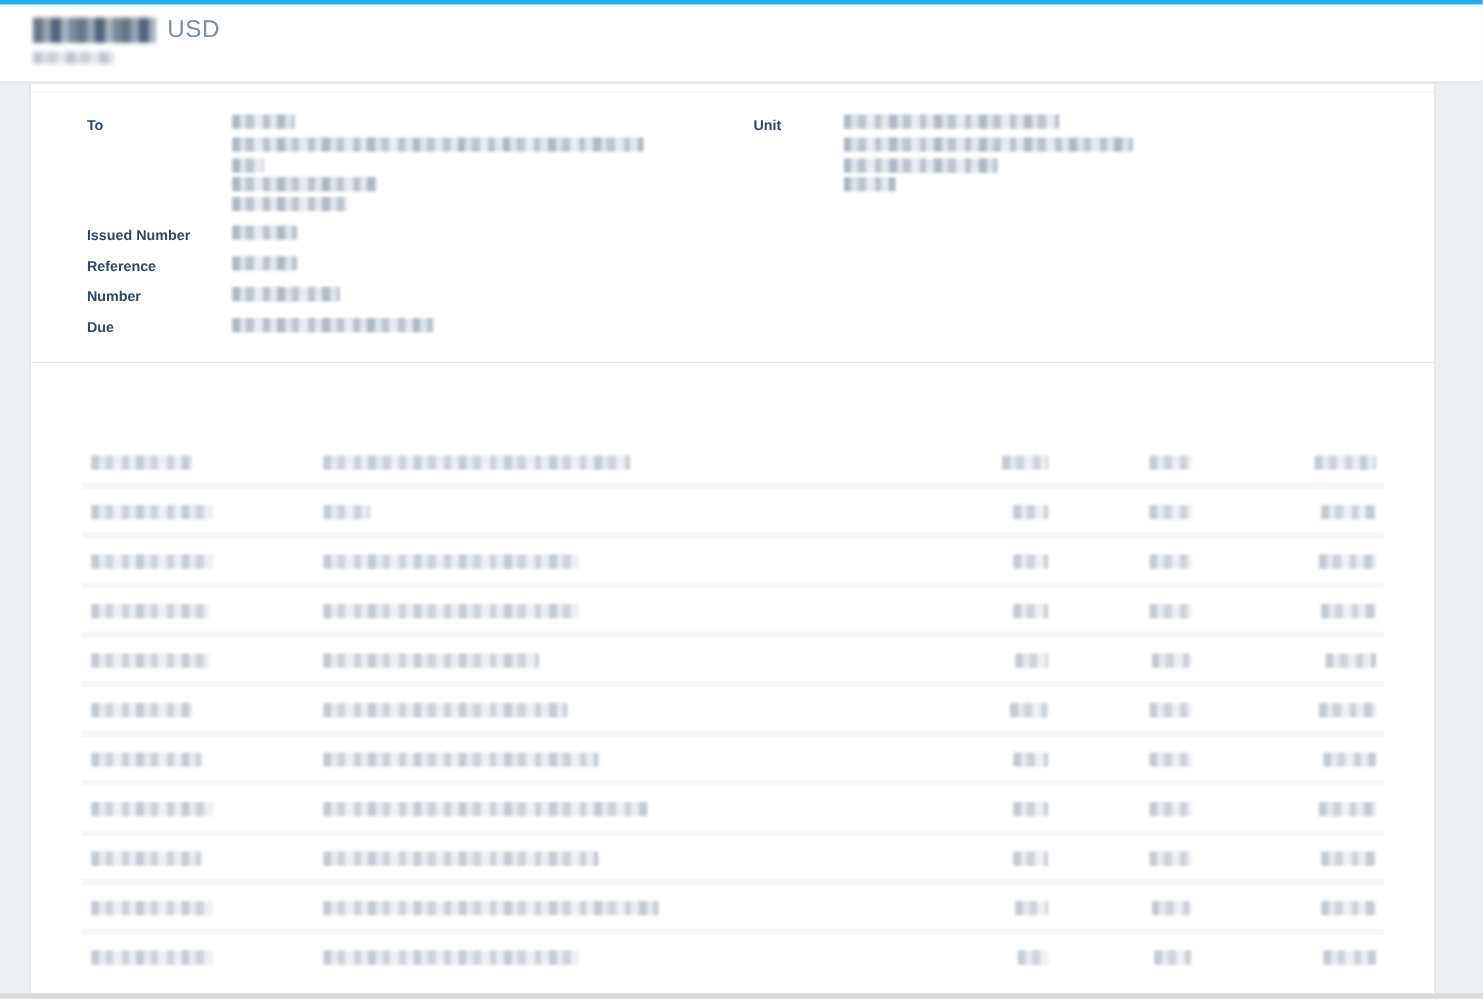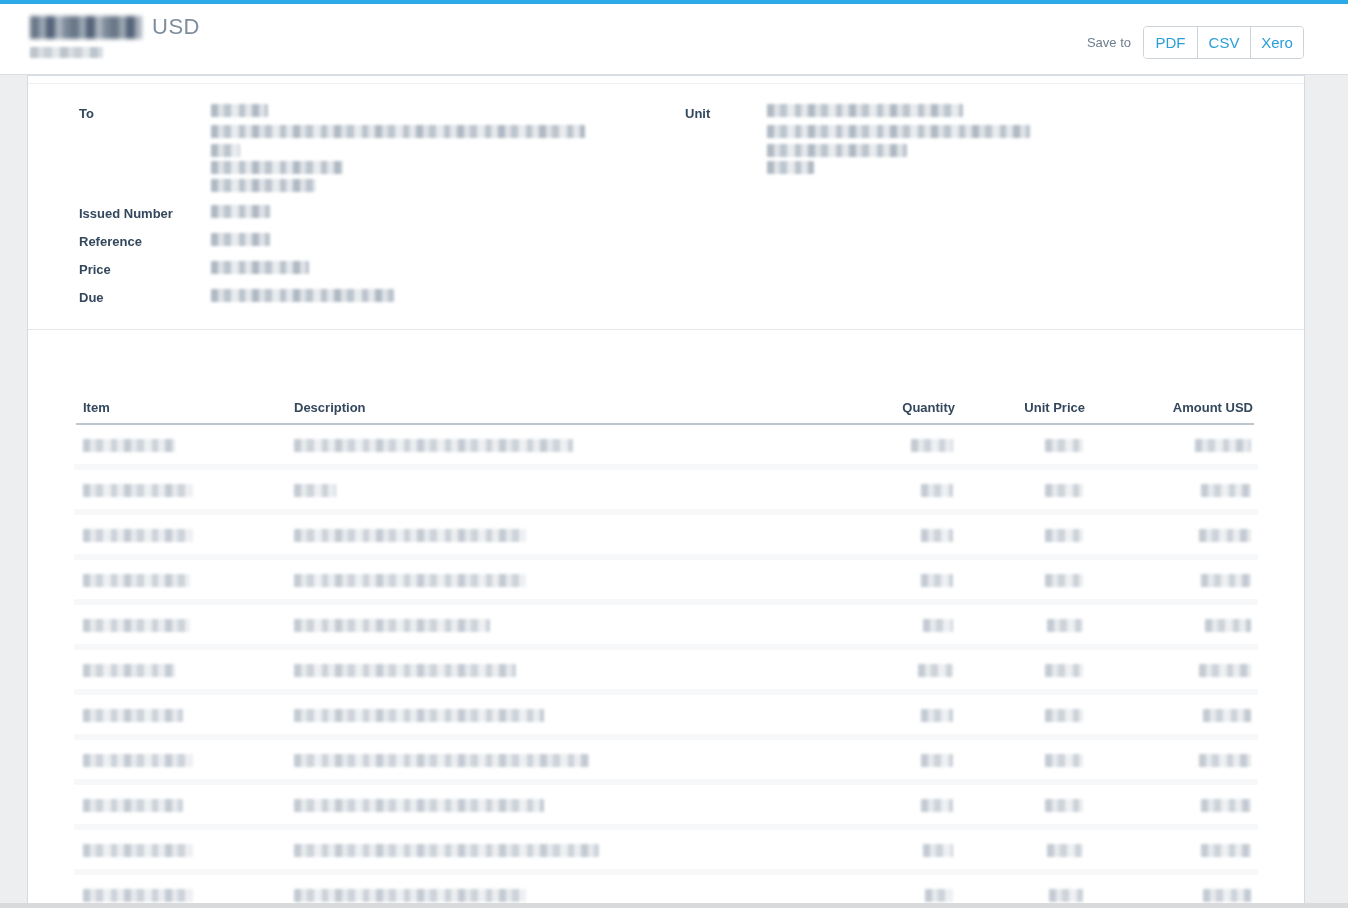--- a/index.html
+++ b/index.html
@@ -66,28 +66,20 @@
 
 <div class="topbar"></div>
 
 <div class="header">
   <div class="header-left">
     <div class="title-line">
       <span class="title-redact"></span>
       <span class="currency">USD</span>
     </div>
     <span class="subtitle-redact"></span>
-  </div>
-  <div class="header-right">
-    <span class="save-to">Save to</span>
-    <div class="btn-group">
-      <button>PDF</button>
-      <button>CSV</button>
-      <button>Xero</button>
-    </div>
   </div>
 </div>
 
 <div class="card">
   <div class="info-section">
     <span class="label" style="left:51px; top:30px;">To</span>
     <div id="to-lines">
         <span class="redact" style="left: 183px; top: 28px; width: 57px;"></span>
         <span class="redact" style="left: 183px; top: 49px; width: 374px;"></span>
         <span class="redact" style="left: 183px; top: 68px; width: 29px;"></span>
@@ -99,36 +91,29 @@
         <span class="redact" style="left: 739px; top: 28px; width: 196px;"></span>
         <span class="redact" style="left: 739px; top: 49px; width: 263px;"></span>
         <span class="redact" style="left: 739px; top: 68px; width: 140px;"></span>
         <span class="redact" style="left: 739px; top: 85px; width: 47px;"></span>
       </div>
     <div id="meta-fields">
         <span class="label" style="left: 51px; top: 130px;">Issued Number</span>
         <span class="redact" style="left: 183px; top: 129px; width: 59px;"></span>
         <span class="label" style="left: 51px; top: 158px;">Reference</span>
         <span class="redact" style="left: 183px; top: 157px; width: 59px;"></span>
-        <span class="label" style="left: 51px; top: 186px;">Price</span>
+        <span class="label" style="left: 51px; top: 186px;">Number</span>
         <span class="redact" style="left: 183px; top: 185px; width: 98px;"></span>
         <span class="label" style="left: 51px; top: 214px;">Due</span>
         <span class="redact" style="left: 183px; top: 213px; width: 183px;"></span>
       </div>
   </div>
 
   <div class="table-wrap">
     <div class="ltable">
-      <div class="thead">
-        <div class="col-item">Item</div>
-        <div class="col-desc">Description</div>
-        <div class="col-qty">Quantity</div>
-        <div class="col-price">Unit Price</div>
-        <div class="col-amount">Amount USD</div>
-      </div>
       <div id="rows">
           <div class="row">
             <div class="col-item cell">
               <span class="redact light" style="width: 92px; left: 7px;"></span>
             </div>
             <div class="col-desc cell">
               <span class="redact light" style="width: 279px;"></span>
             </div>
             <div class="col-qty cell num">
               <span class="redact light" style="width: 42px;"></span>

